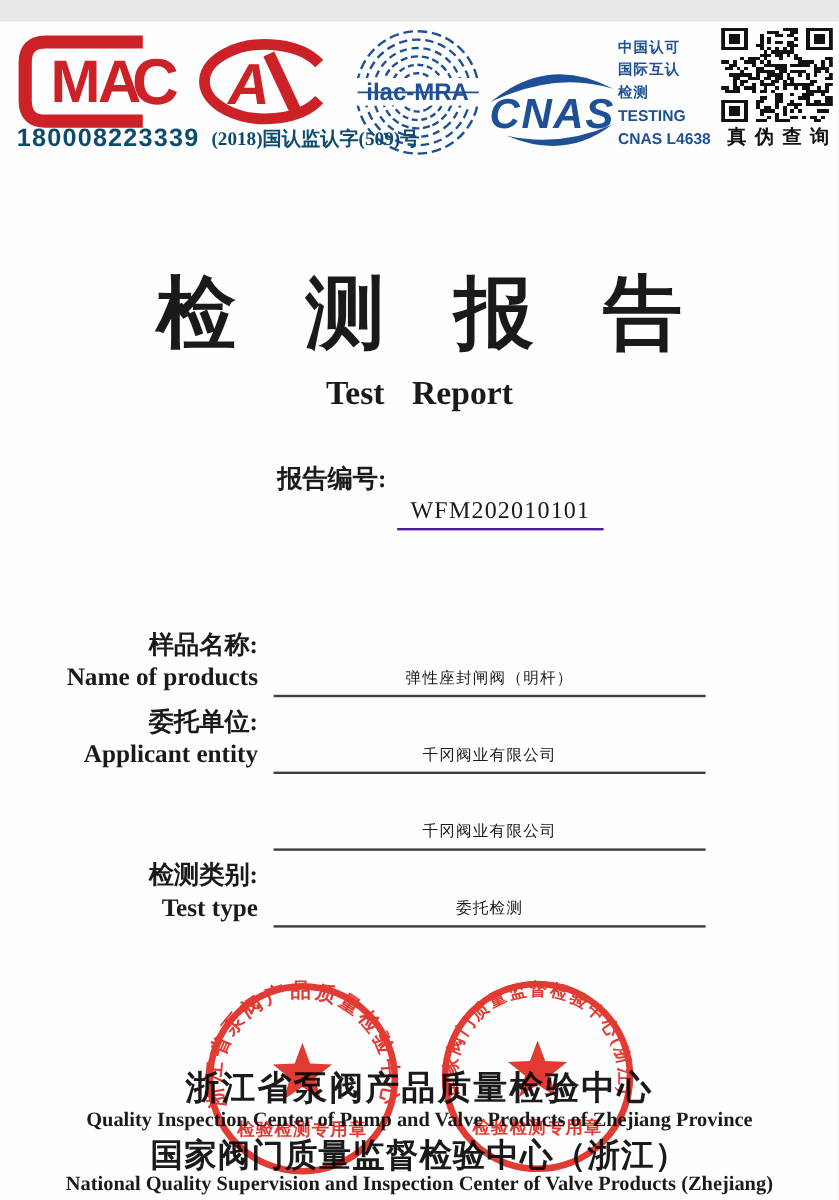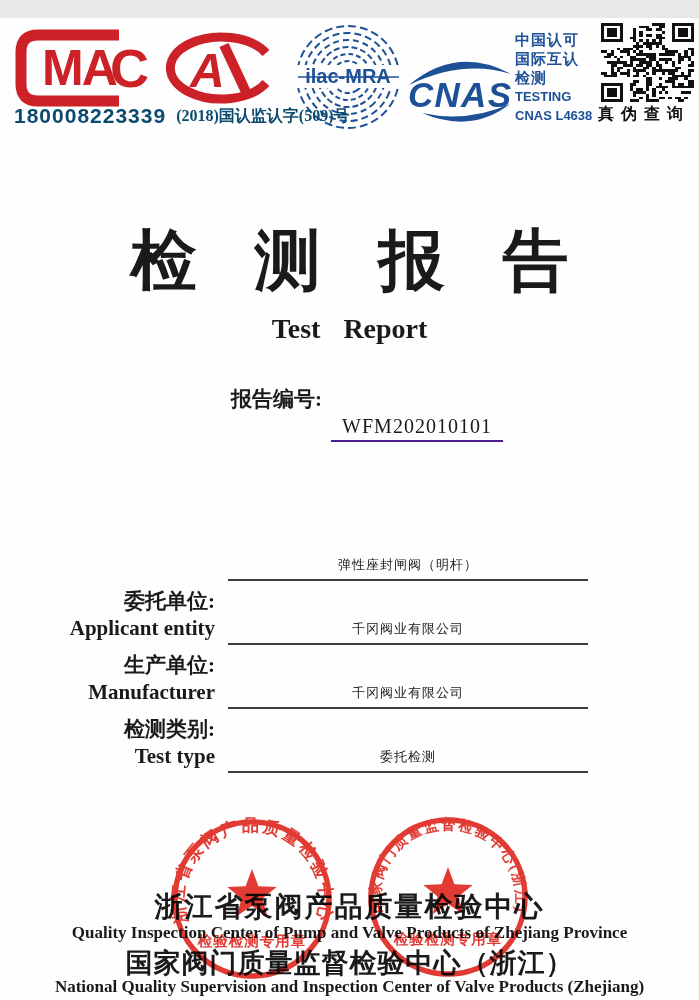--- a/index.html
+++ b/index.html
@@ -12,25 +12,25 @@
   .abs { position:absolute; }
 
   
   .logo-cma   { left:13px;  top:10px;  width:138px; height:80px; }
   .logo-cal   { left:162px; top:14px;  width:116px; height:74px; }
   .logo-ilac  { left:292px; top:3px;   width:113px; height:113px; }
   .logo-cnas  { left:407px; top:36px;  width:106px; height:74px; }
 
   .accred { left:515px; top:12px; width:88px; color:#1d5096;
             font-family:"Liberation Sans", sans-serif; font-weight:bold; }
-  .accred div { line-height:19px; font-size:15px; letter-spacing:1px; }
+  .accred div { line-height:19px; font-size:12px; letter-spacing:1px; }
   .accred .en { font-size:13px; letter-spacing:0; }
 
   .qr-box { left:601px; top:5px; width:93px; height:79px; }
-  .qr-caption { left:598px; top:86px; width:100px; text-align:left;
+  .qr-caption { left:598px; top:86px; width:100px; text-align:right;
       font-size:16px; font-weight:bold; letter-spacing:7px; color:#111; }
 
   .reg-line { left:14px; top:86px; width:340px; color:#0c4a6e; white-space:nowrap; }
   .reg-number { font-family:"Liberation Sans", sans-serif; font-weight:bold;
       font-size:21px; letter-spacing:1px; vertical-align:middle; }
   .reg-cert { font-weight:bold; font-size:16px; margin-left:6px; vertical-align:middle; }
 
   
   .title-zh { left:0; top:198px; width:100%; text-align:center;
       font-size:66px; font-weight:bold; letter-spacing:58px; padding-left:58px; }
@@ -419,34 +419,34 @@
     <span class="reg-cert">(2018)国认监认字(509)号</span>
   </div>
 
   <div class="abs title-zh">检测报告</div>
   <div class="abs title-en">Test Report</div>
 
   <div class="abs repno-zh">报告编号:</div>
   <div class="abs repno-value">WFM202010101</div>
 
   <div class="field f1">
+    <div class="lbl">
+      <div class="zh">样品名称:</div>
+      <div class="en">Name of products</div>
+    </div>
     <div class="val">弹性座封闸阀（明杆）</div>
   </div>
   <div class="field f2">
     <div class="lbl">
       <div class="zh">委托单位:</div>
       <div class="en">Applicant entity</div>
     </div>
     <div class="val">千冈阀业有限公司</div>
   </div>
   <div class="field f3">
-    <div class="lbl">
-      <div class="zh">生产单位:</div>
-      <div class="en">Manufacturer</div>
-    </div>
     <div class="val">千冈阀业有限公司</div>
   </div>
   <div class="field f4">
     <div class="lbl">
       <div class="zh">检测类别:</div>
       <div class="en">Test type</div>
     </div>
     <div class="val">委托检测</div>
   </div>
 

